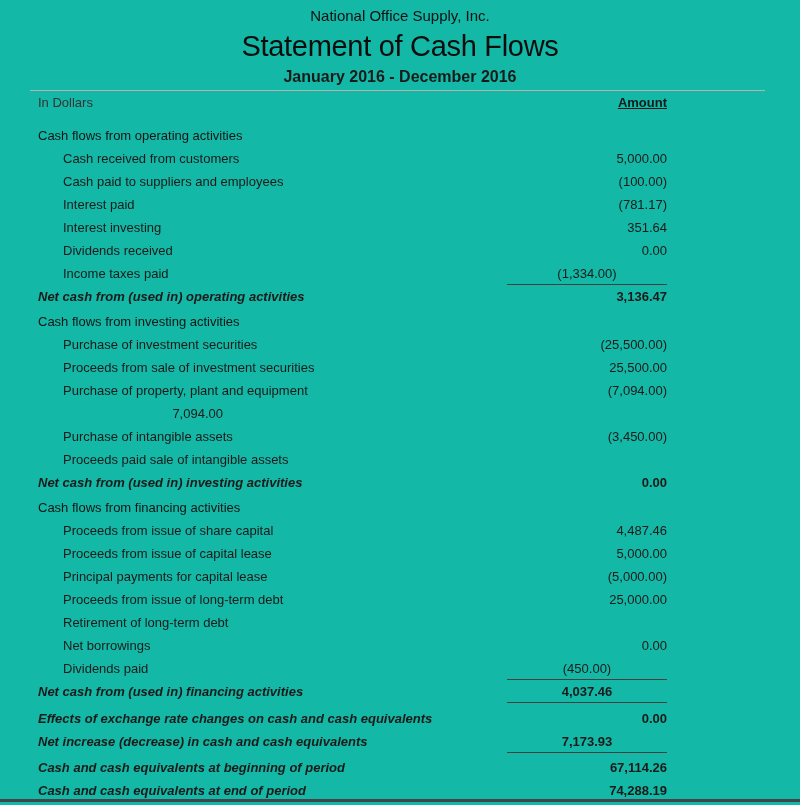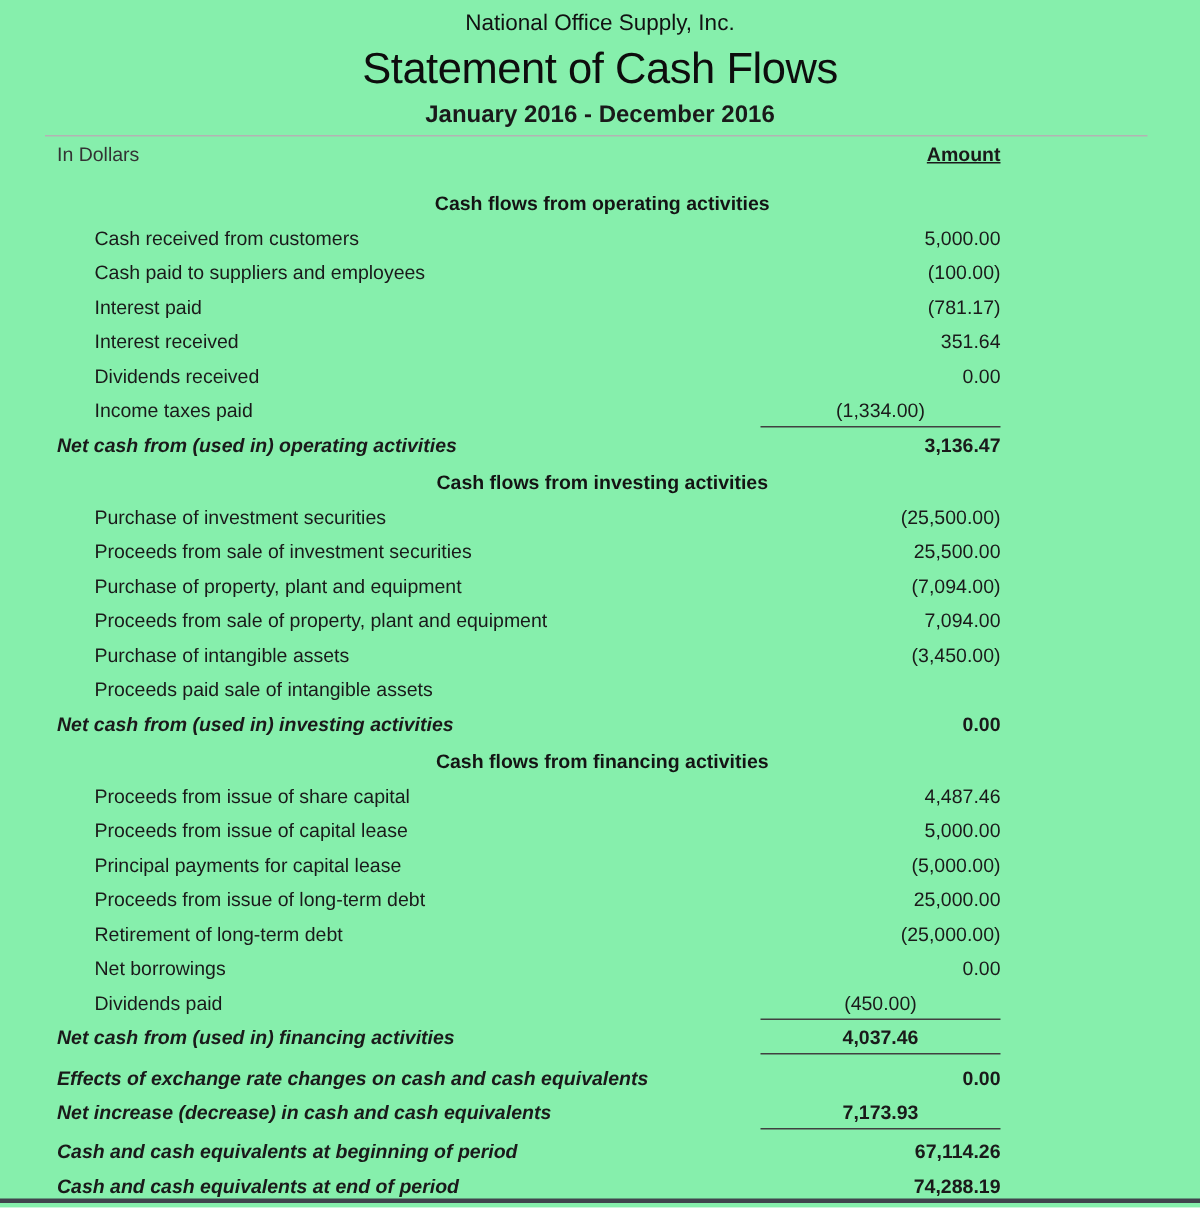--- a/index.html
+++ b/index.html
@@ -1,21 +1,21 @@
 <!DOCTYPE html>
 <html><head>
 <meta charset="utf-8">
 <style>
   * { margin: 0; padding: 0; box-sizing: border-box; }
   html, body { background: #ffffff; }
   .page {
     position: relative;
     width: 800px;
     height: 805px;
-    background: #86efac;
+    background: #14b8a6;
     font-family: "Liberation Sans", sans-serif;
     color: #1a1a1a;
     overflow: hidden;
   }
   .doc-header { text-align: center; padding-top: 7px; }
   .company { font-size: 15px; line-height: 18px; color: #111; }
   .title { font-size: 29px; line-height: 34px; margin-top: 4px; font-weight: 400; color: #0d0d0d; letter-spacing: -0.3px; }
   .period { font-size: 16px; line-height: 15px; margin-top: 6px; font-weight: 700; color: #1a1a1a; }
 
   .content { margin: 6px 35px 0 30px; border-top: 1px solid #b3b3b3; }
@@ -31,21 +31,21 @@
   }
   .row span { line-height: 23px; white-space: nowrap; }
   .label { flex: 1; overflow: hidden; }
   .amount { flex: none; width: 160px; text-align: right; margin-right: 98px; }
 
   .col-header { height: 28px; }
   .col-header .label { color: #333; }
   .col-header .amount { font-weight: 700; }
   .col-header .amount span, .col-amount { text-decoration: underline; }
 
-  .section-head { font-weight: 700; color: #141414; text-align: center; }
+  .section-head { font-weight: 400; color: #141414; }
   .item { padding-left: 33px; }
   .total .label, .summary .label { font-weight: 700; font-style: italic; }
   .total .amount, .summary .amount { font-weight: 700; }
   .rule .amount { border-bottom: 1px solid #404040; text-align: center; }
 
   .gap-first { margin-top: 5px; }
   .gap-s { margin-top: 2px; }
   .gap-m { margin-top: 4px; }
   .gap-b { margin-top: 3px; }
 
@@ -83,21 +83,21 @@
     </div>
     <div class="row item">
       <span class="label">Cash paid to suppliers and employees</span>
       <span class="amount">(100.00)</span>
     </div>
     <div class="row item">
       <span class="label">Interest paid</span>
       <span class="amount">(781.17)</span>
     </div>
     <div class="row item">
-      <span class="label">Interest received</span>
+      <span class="label">Interest investing</span>
       <span class="amount">351.64</span>
     </div>
     <div class="row item">
       <span class="label">Dividends received</span>
       <span class="amount">0.00</span>
     </div>
     <div class="row item rule">
       <span class="label">Income taxes paid</span>
       <span class="amount">(1,334.00)</span>
     </div>
@@ -115,21 +115,20 @@
     </div>
     <div class="row item">
       <span class="label">Proceeds from sale of investment securities</span>
       <span class="amount">25,500.00</span>
     </div>
     <div class="row item">
       <span class="label">Purchase of property, plant and equipment</span>
       <span class="amount">(7,094.00)</span>
     </div>
     <div class="row item">
-      <span class="label">Proceeds from sale of property, plant and equipment</span>
       <span class="amount">7,094.00</span>
     </div>
     <div class="row item">
       <span class="label">Purchase of intangible assets</span>
       <span class="amount">(3,450.00)</span>
     </div>
     <div class="row item rule">
       <span class="label">Proceeds paid sale of intangible assets</span>
     </div>
     <div class="row total">
@@ -151,21 +150,20 @@
     <div class="row item">
       <span class="label">Principal payments for capital lease</span>
       <span class="amount">(5,000.00)</span>
     </div>
     <div class="row item">
       <span class="label">Proceeds from issue of long-term debt</span>
       <span class="amount">25,000.00</span>
     </div>
     <div class="row item">
       <span class="label">Retirement of long-term debt</span>
-      <span class="amount">(25,000.00)</span>
     </div>
     <div class="row item">
       <span class="label">Net borrowings</span>
       <span class="amount">0.00</span>
     </div>
     <div class="row item rule">
       <span class="label">Dividends paid</span>
       <span class="amount">(450.00)</span>
     </div>
     <div class="row total rule">

